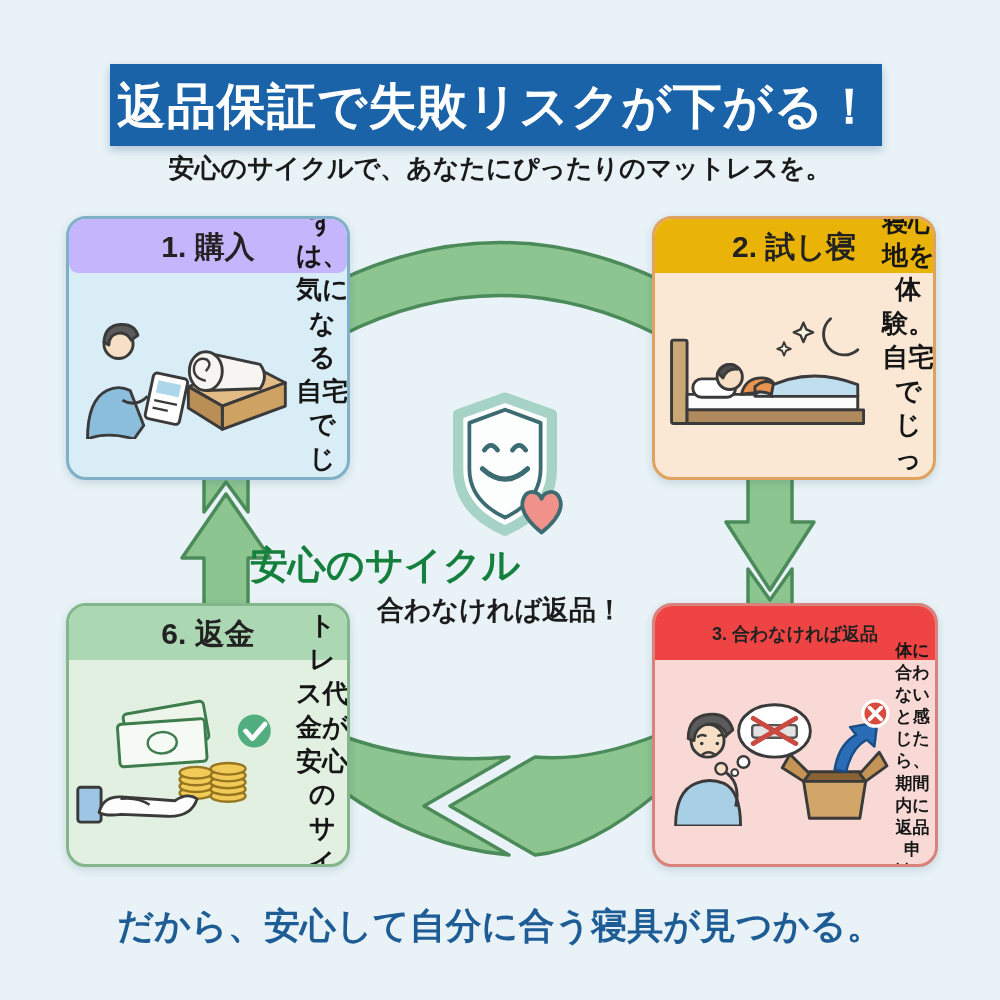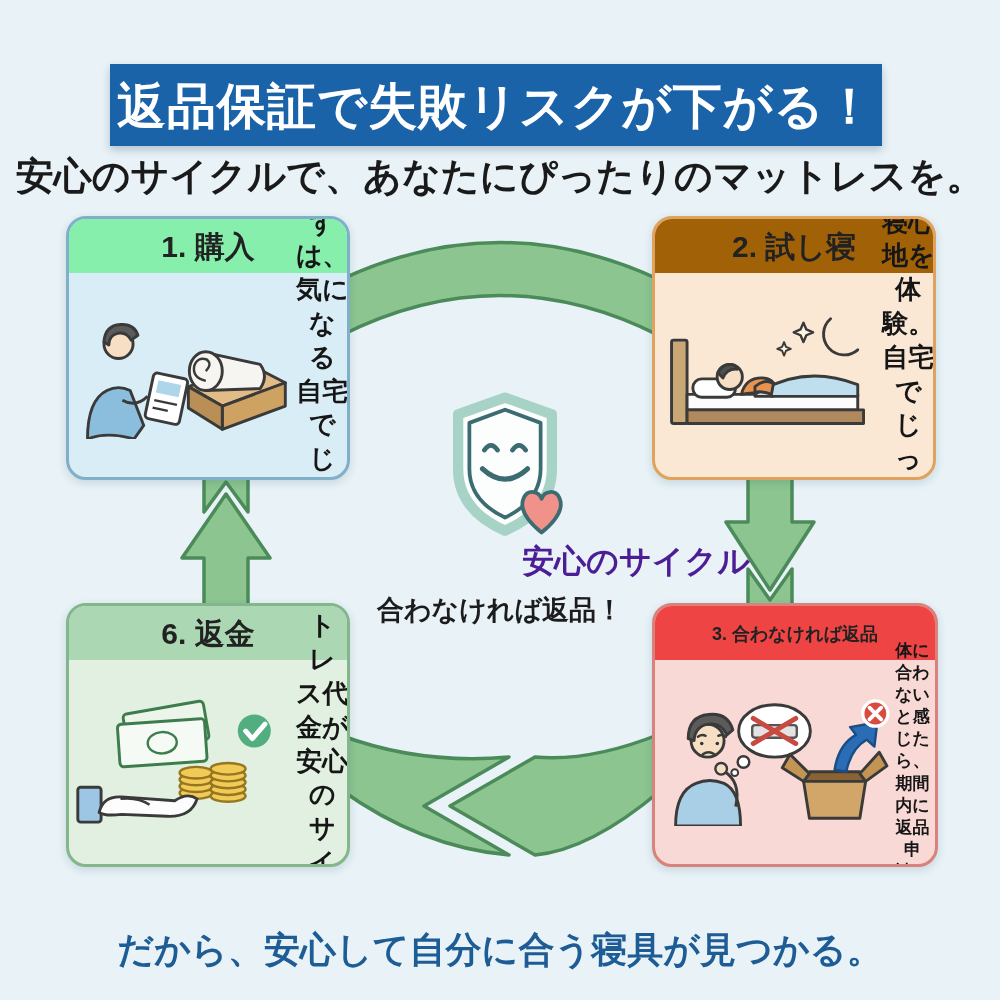--- a/index.html
+++ b/index.html
@@ -9,21 +9,21 @@
     font-family:"Liberation Sans","DejaVu Sans",sans-serif;
   }
   .banner{
     position:absolute;left:110px;top:64px;width:772px;height:82px;z-index:3;
     background:#1b63a8;color:#fff;
     font-size:49px;font-weight:900;text-align:center;line-height:84px;
     letter-spacing:1px;box-shadow:0 4px 8px rgba(20,60,100,.25);
   }
   .subtitle{
     position:absolute;top:151px;left:0;width:1000px;z-index:3;
-    text-align:center;font-size:38px;font-weight:900;color:#1a1a1a;
+    text-align:center;font-size:26px;font-weight:900;color:#1a1a1a;
   }
   .arrows{position:absolute;left:0;top:0;z-index:1;}
   .step{
     position:absolute;z-index:2;border:3px solid;border-radius:20px;
     overflow:hidden;box-shadow:0 3px 8px rgba(50,90,110,.18);
   }
   .step-header{
     height:54px;line-height:56px;text-align:center;
     font-size:30px;font-weight:900;color:#222;
   }
@@ -31,40 +31,40 @@
     position:absolute;left:0;right:0;top:57px;bottom:0;
     display:flex;flex-direction:row;align-items:center;
     justify-content:space-between;padding:8px 2px 12px;
   }
   .step-icon{flex:0 0 auto;}
   .step-caption{
     font-size:26px;font-weight:900;color:#161616;
     text-align:center;line-height:1.3;
   }
   #step1{left:66px;top:216px;width:278px;height:258px;background:#d9edf6;border-color:#7fb0c8;}
-  #step1 .step-header{background:#86efac;}
+  #step1 .step-header{background:#c4b5fd;border-radius:9px;}
   #step2{left:652px;top:216px;width:278px;height:258px;background:#fbe8d4;border-color:#e0a35f;}
-  #step2 .step-header{background:#a16207;}
+  #step2 .step-header{background:#eab308;}
   #step3{left:652px;top:603px;width:280px;height:258px;background:#f8d9d6;border-color:#d9827c;}
   #step3 .step-header{background:#ef4444;font-size:18px;}
   #step3 .step-caption{font-size:17px;}
   #step4{left:66px;top:603px;width:278px;height:258px;background:#e1f0e1;border-color:#83b78b;}
   #step4 .step-header{background:#abd7b3;}
   .center-icon{position:absolute;left:430px;top:390px;z-index:3;}
   .center-heading{
     position:absolute;top:540px;left:250px;width:500px;z-index:3;
-    text-align:right;font-size:32px;font-weight:900;color:#4c1d95;
+    text-align:left;font-size:38px;font-weight:900;color:#15803d;
   }
   .center-sub{
     position:absolute;top:592px;left:250px;width:500px;z-index:3;
     text-align:center;font-size:27px;font-weight:800;color:#1c1c1c;
   }
   .footer{
     position:absolute;top:902px;left:0;width:1000px;z-index:3;
-    text-align:center;font-size:36px;font-weight:900;color:#1d5c94;margin-top:24px;
+    text-align:center;font-size:36px;font-weight:900;color:#1d5c94;
   }
 </style>
 </head>
 <body>
 
 <svg class="arrows" width="1000" height="1000" viewBox="0 0 1000 1000">
   <g fill="#8cc590" stroke="#4b8a59" stroke-width="3.5" stroke-linejoin="round">
 
     <path d="M340,280 Q500,205 660,280 L660,336 Q500,255 340,336 Z"></path>
 

